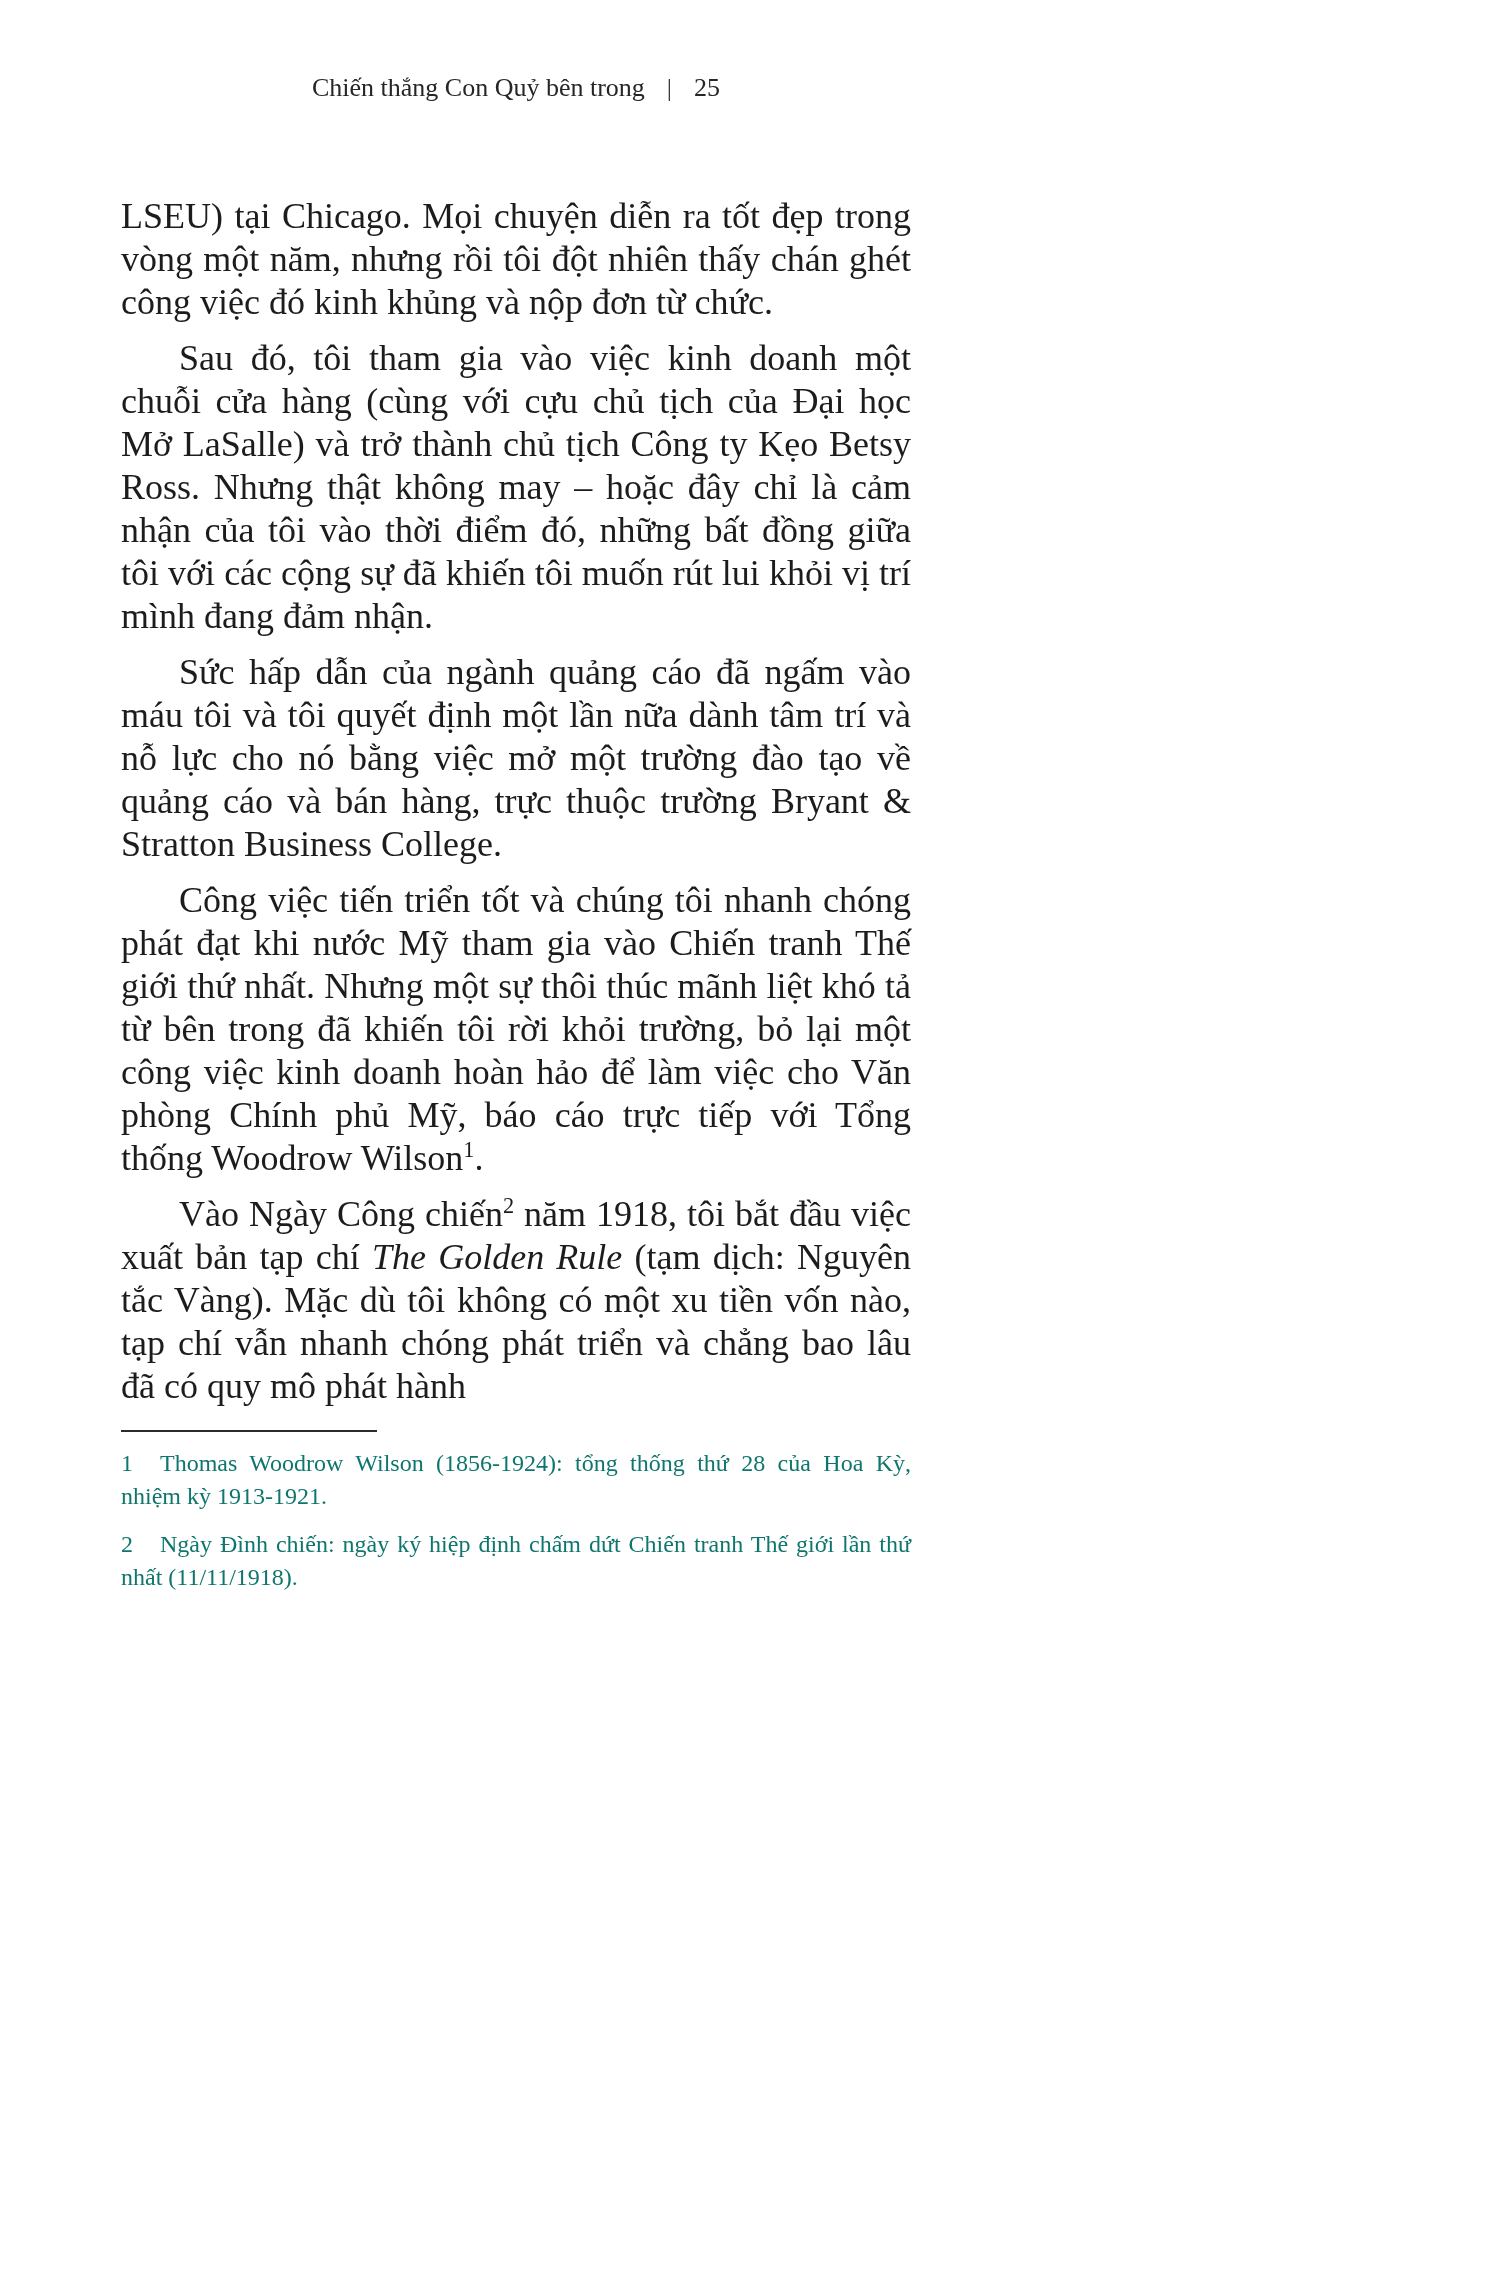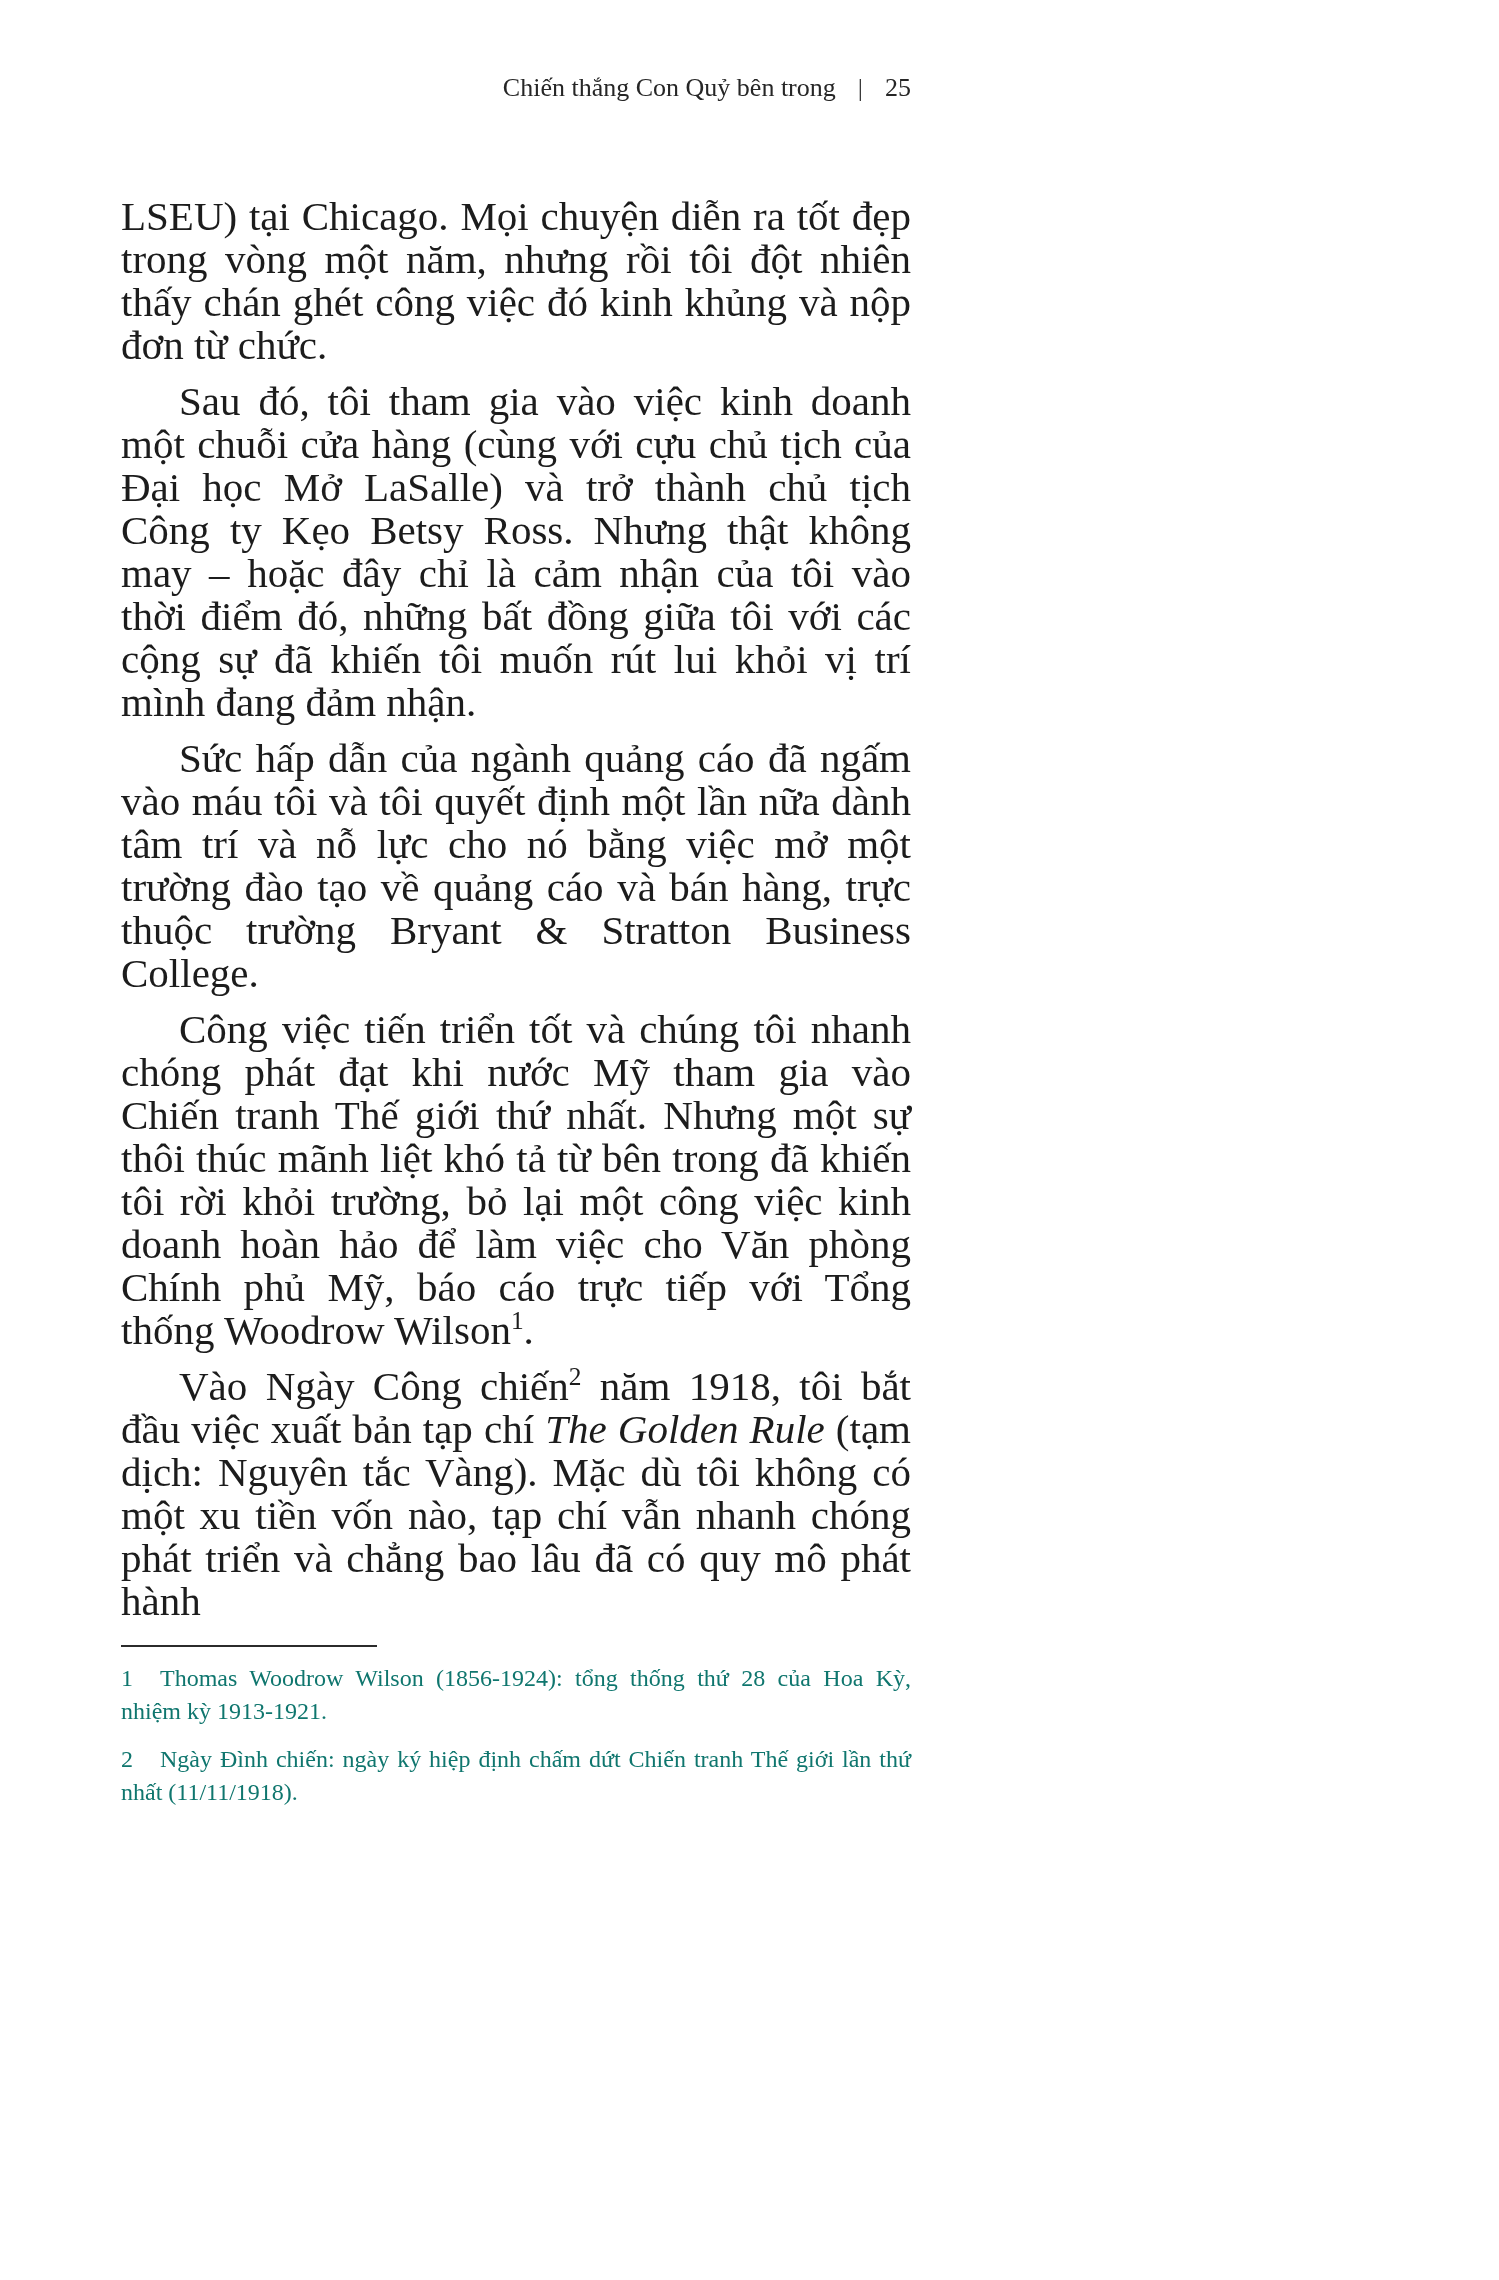--- a/index.html
+++ b/index.html
@@ -19,35 +19,35 @@
     overflow: hidden;
   }
   .content-col {
     position: absolute;
     left: 121px;
     top: 73px;
     width: 790px;
   }
   .running-header {
     display: flex;
-    justify-content: flex-end;
+    justify-content: center;
     align-items: baseline;
     font-size: 26px;
     color: #262626;
     white-space: nowrap;
   }
   .rh-sep {
     margin: 0 22px;
     color: #3a3a3a;
   }
   .body-text {
     margin-top: 92px;
   }
   .para {
-    font-size: 41px;
+    font-size: 36px;
     line-height: 43px;
     text-align: justify;
     color: #1c1c1c;
     margin-bottom: 13px;
     text-indent: 58px;
   }
   .para.no-indent { text-indent: 0; }
   .fn-ref {
     font-size: 0.62em;
     vertical-align: super;

